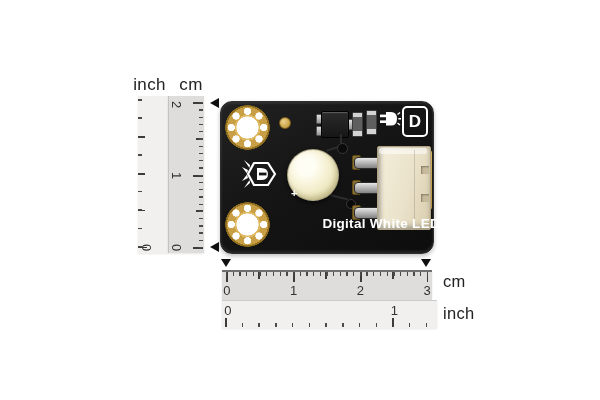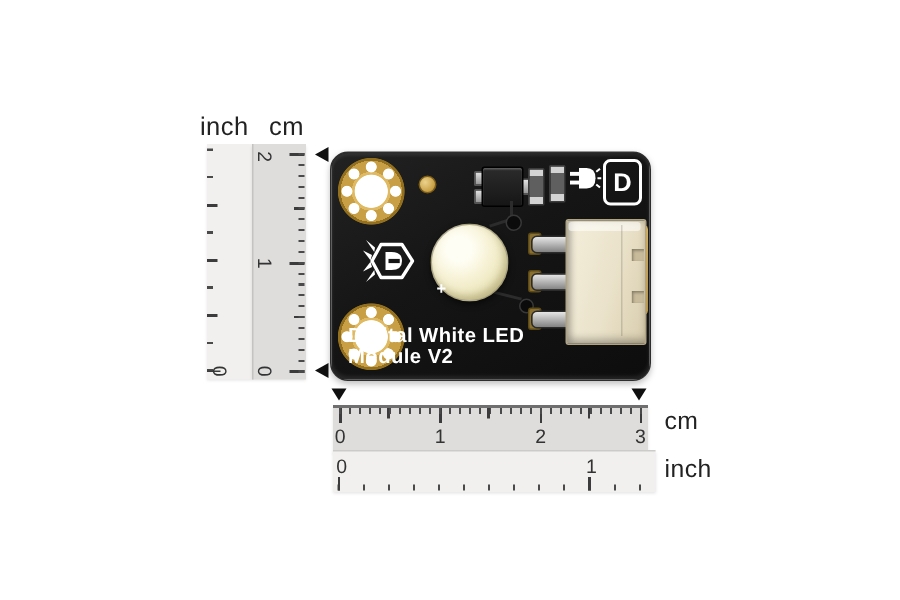--- a/index.html
+++ b/index.html
@@ -26,21 +26,21 @@
       radial-gradient(circle at 34px 11px,#fff 0 3.4px,transparent 3.9px),
       radial-gradient(circle at 22.5px 22.5px,#ffffff 0 10.8px,#e0ba62 11.3px 13px,#c89f45 13px 20.4px,#93701f 20.4px 22px,rgba(0,0,0,0) 22.5px);}
   .smdres{width:9px;border:1px solid #3c3c3c;border-radius:1px;
     background:linear-gradient(to bottom,#d3d3d3 0 4.5px,#5f5f5f 4.5px calc(100% - 4.5px),#d3d3d3 calc(100% - 4.5px) 100%);}
   .pad{background:linear-gradient(#e2e2e2,#949494);border:1px solid #555;border-radius:1px;}
   .via{border-radius:50%;background:#0b0b0b;border:1.6px solid #383838;}
   .pin{height:9.5px;width:28px;border:1px solid #2b2b2b;border-radius:4px 1px 1px 4px;
     background:linear-gradient(to bottom,#e6e6e6 0,#b9b9b9 45%,#828282 100%);}
   .pinpad{width:7px;height:13px;background:#8a7030;border-radius:2px;border:1px solid #5e4a16;}
   .trace{background:#2c2c2c;}
-  .title{color:#fff;font-weight:700;font-size:13.5px;letter-spacing:.3px;text-align:left;line-height:1;}
+  .title{color:#fff;font-weight:700;font-size:13.5px;letter-spacing:.3px;text-align:right;line-height:1;}
 </style>
 </head>
 <body>
 
 <div id="stage">
 
   <div class="abs unit" style="left:129px;top:76px;width:41px;text-align:center;">inch</div>
   <div class="abs unit" style="left:173px;top:76px;width:36px;text-align:center;">cm</div>
 
   <div class="abs band" style="left:138px;top:96px;width:30px;height:157px;background:#f1f0ef;"></div>
@@ -165,15 +165,14 @@
 
   <div class="abs" style="left:377px;top:146px;width:52px;height:82px;border-radius:2px;border:1px solid #b0a383;
               background:linear-gradient(105deg,#f4eedb 0%,#eae2ca 55%,#d9cdae 100%);
               box-shadow:inset 3px 0 4px rgba(0,0,0,.22),inset 0 -4px 5px rgba(0,0,0,.18);"></div>
   <div class="abs" style="left:379px;top:148px;width:48px;height:6px;background:rgba(255,255,255,.55);border-radius:2px;"></div>
   <div class="abs" style="left:414px;top:150px;width:1px;height:74px;background:rgba(0,0,0,.14);"></div>
   <div class="abs" style="left:421px;top:166px;width:8px;height:8px;background:#c8bb9b;box-shadow:inset 1px 1px 2px rgba(0,0,0,.35);"></div>
   <div class="abs" style="left:421px;top:194px;width:8px;height:8px;background:#c8bb9b;box-shadow:inset 1px 1px 2px rgba(0,0,0,.35);"></div>
 
   <div class="abs title" style="left:232px;top:217px;width:208px;">Digital White LED</div>
-  <div class="abs title" style="left:232px;top:231px;width:208px;">Module V2</div>
 
 </div>
 
 </body></html>

